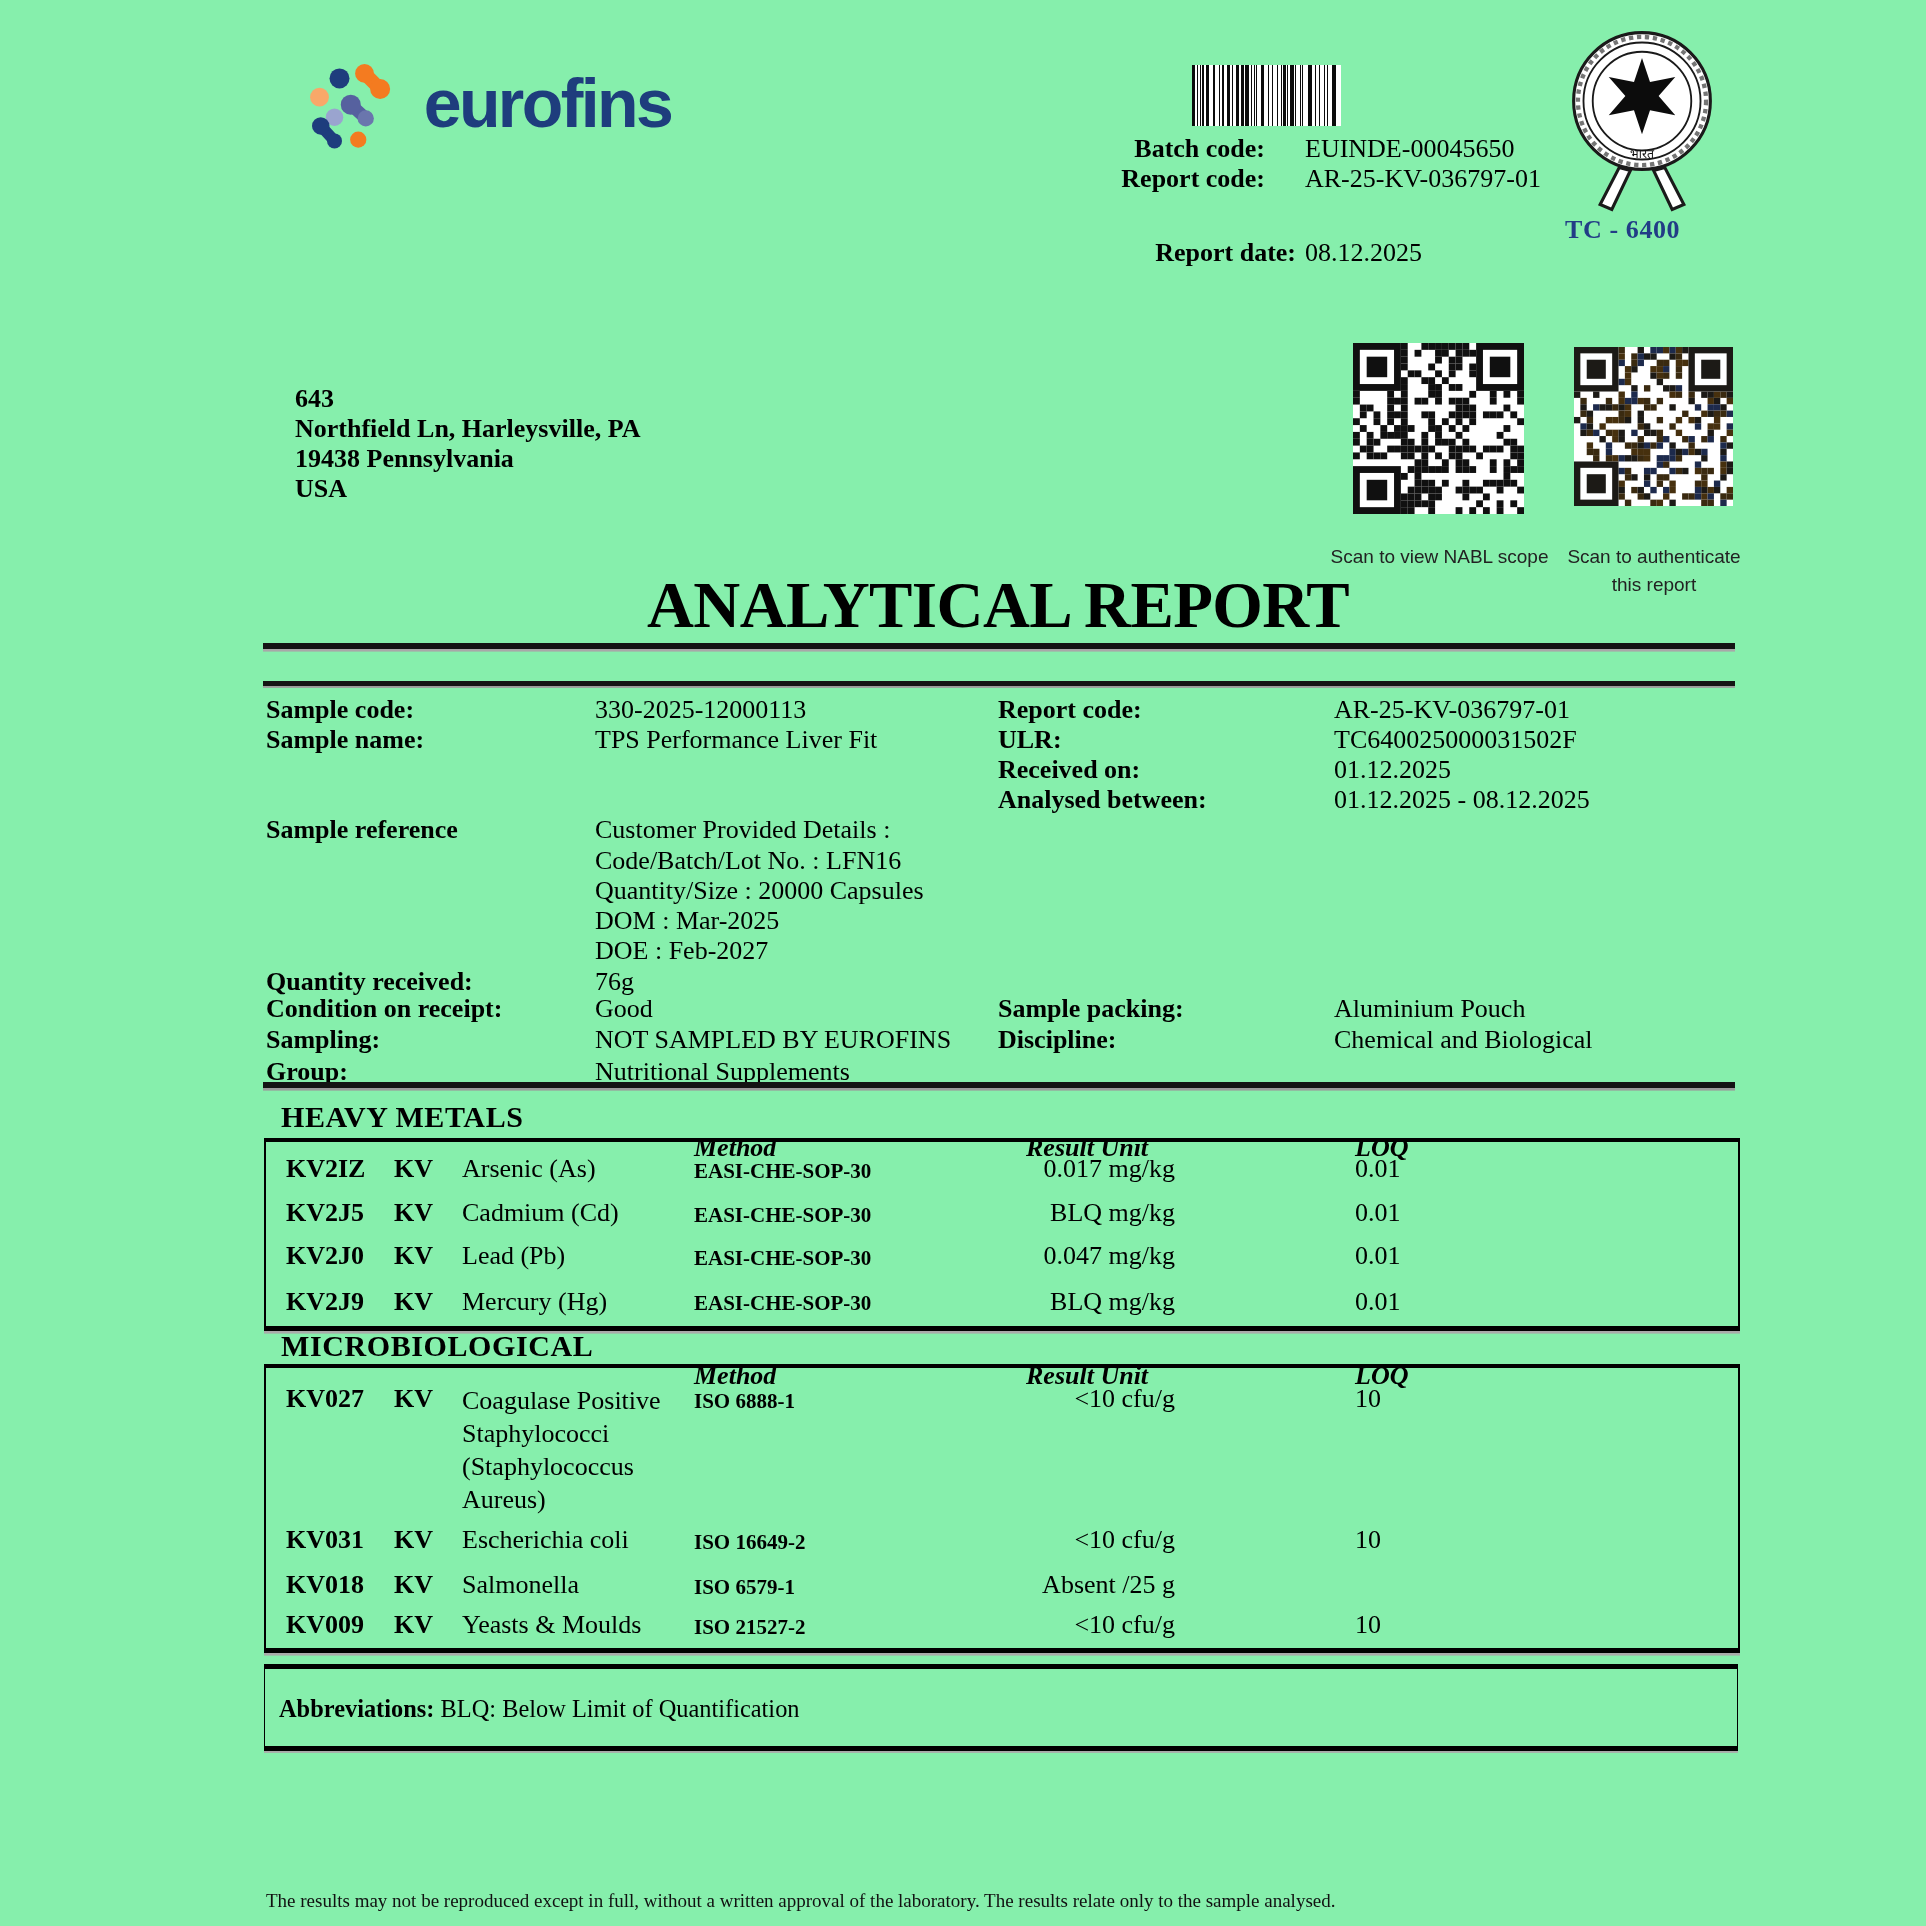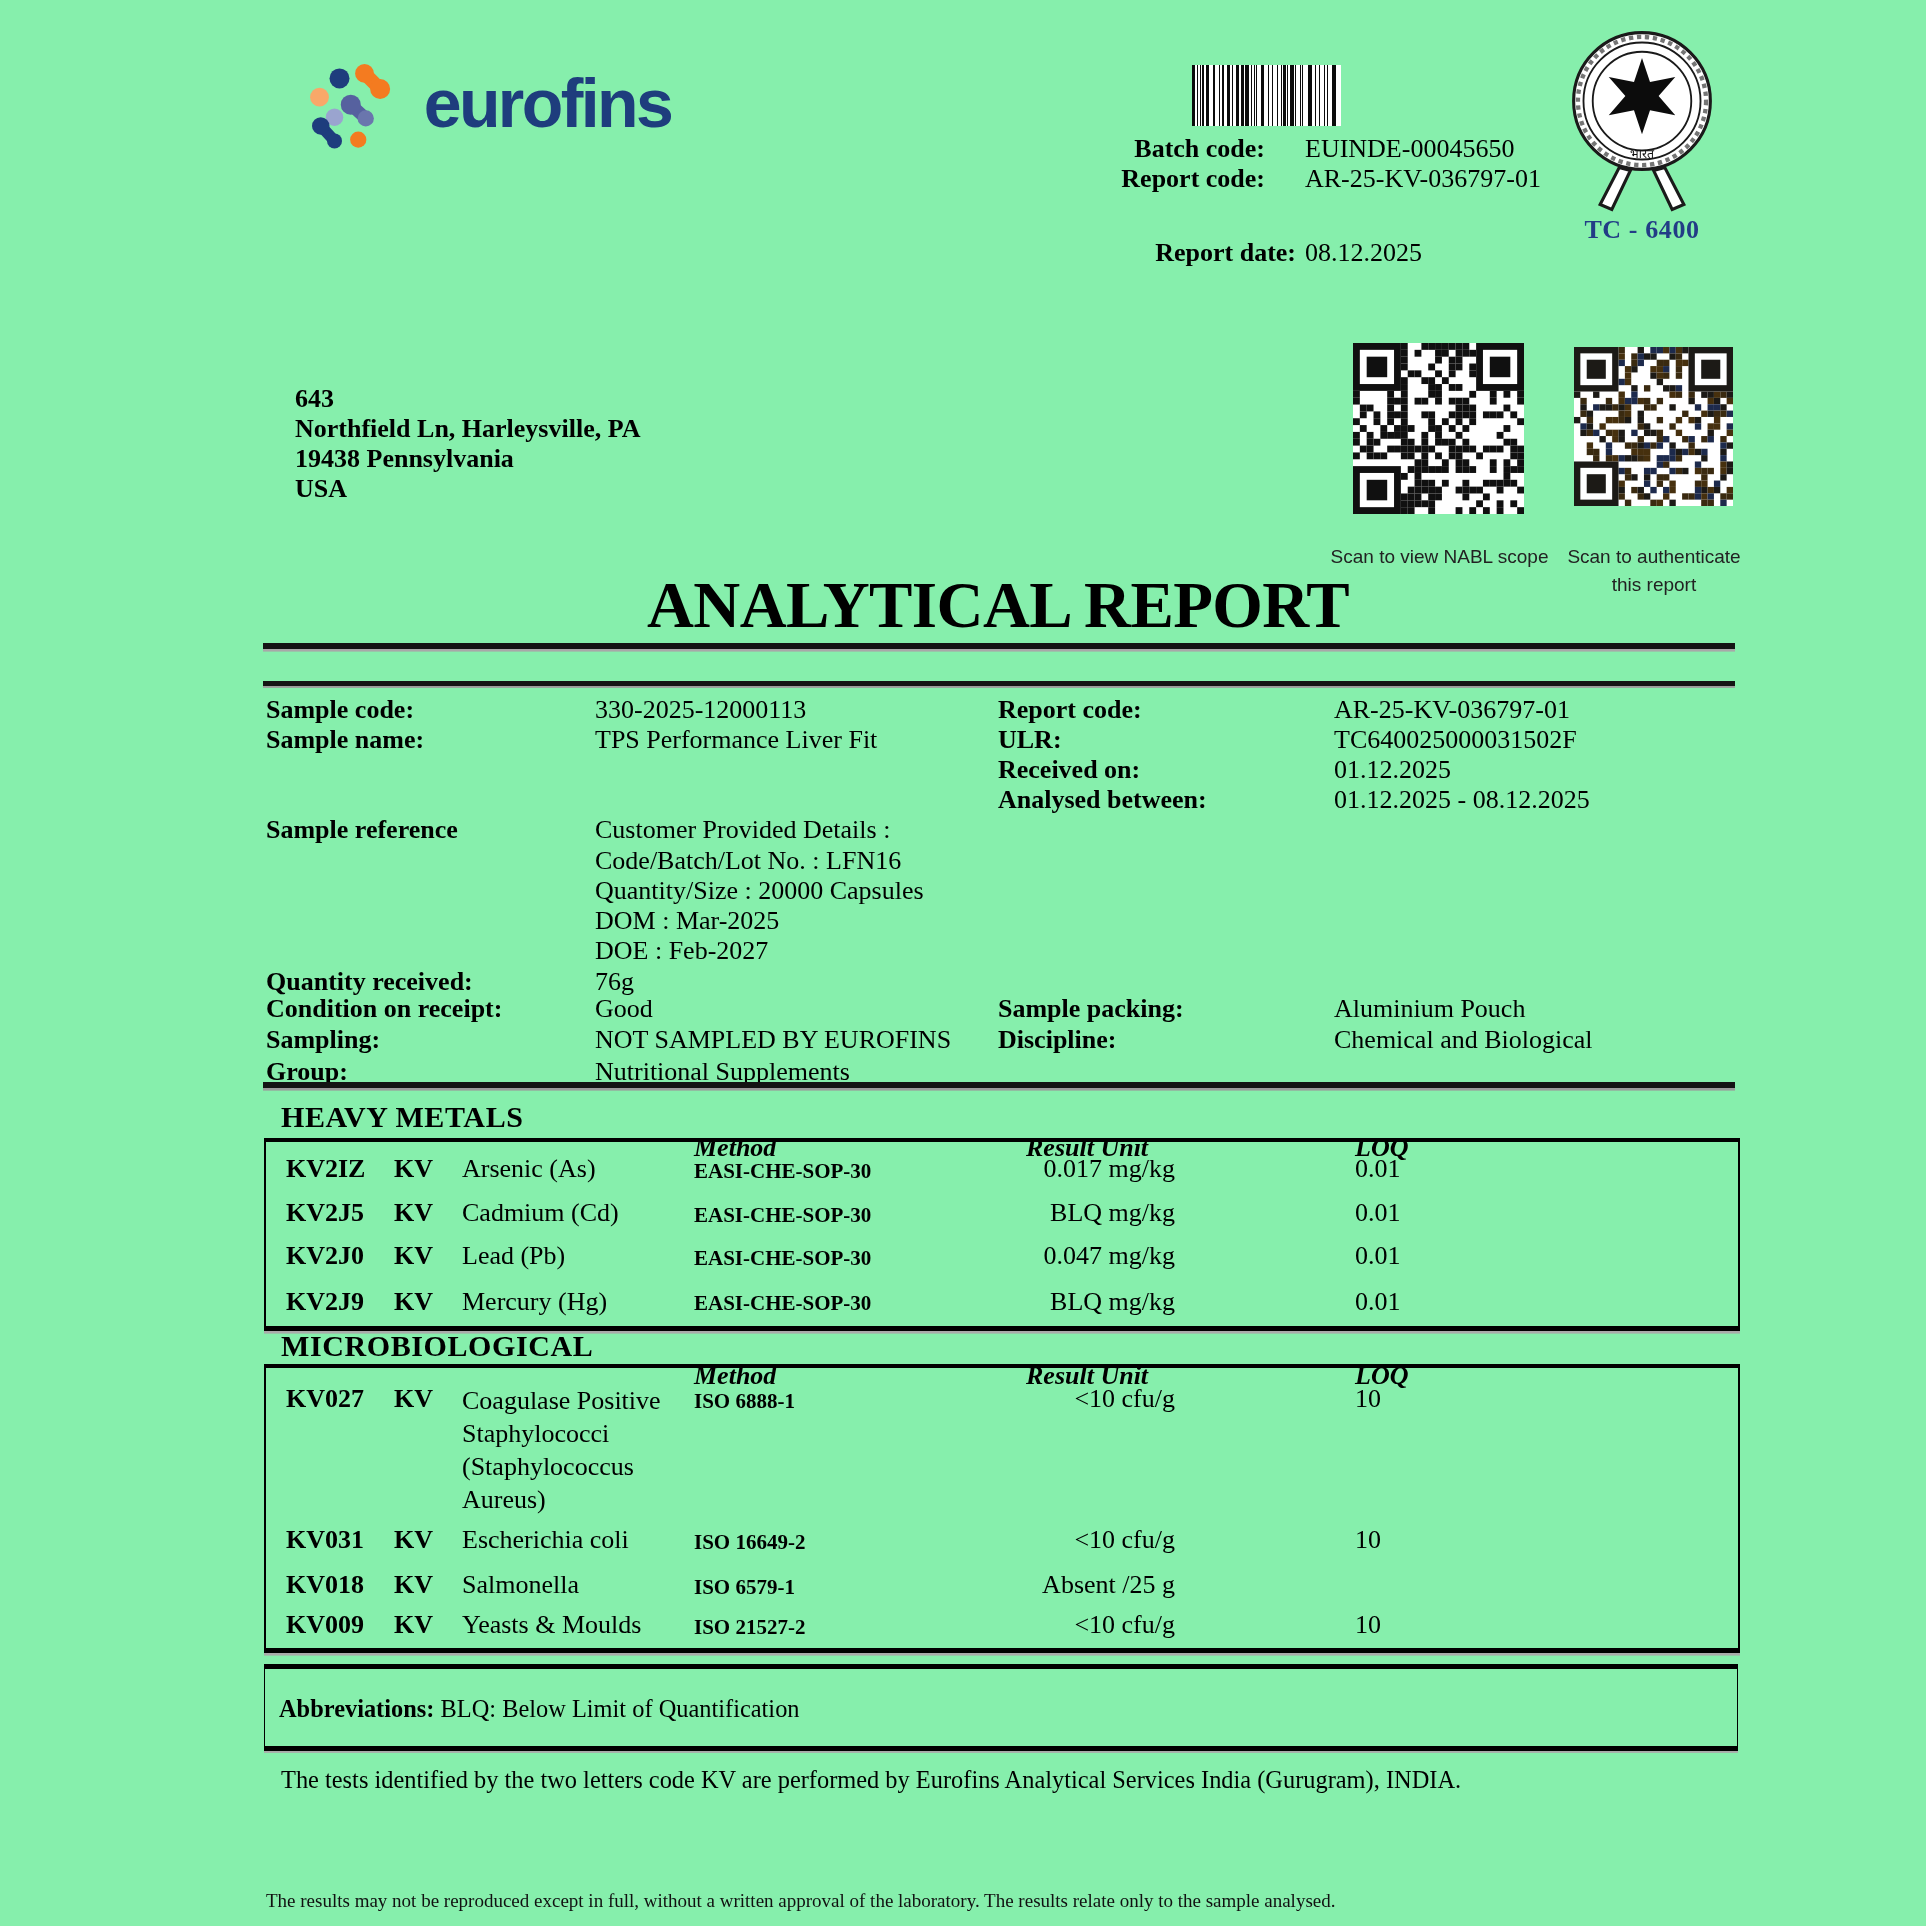--- a/index.html
+++ b/index.html
@@ -11,21 +11,21 @@
 
   
   .logo{position:absolute;left:307px;top:59px;display:flex;align-items:center;gap:16.7px;}
   .logo-text{font-family:"Liberation Sans",sans-serif;font-weight:bold;font-size:68px;
              letter-spacing:-2.6px;color:#1e3d7d;line-height:1;padding-bottom:6.4px;}
   .barcode{position:absolute;left:1192px;top:65px;width:149px;height:61px;background:#fff;}
   .barcode i{position:absolute;top:0;height:100%;background:#0b0b0b;}
   .hlabel{position:absolute;left:899px;width:366px;text-align:right;font-weight:bold;font-size:26px;}
   .hdatelabel{position:absolute;left:899px;width:397px;text-align:right;font-weight:bold;font-size:26px;}
   .hvalue{position:absolute;left:1305px;font-size:26px;}
-  .seal{position:absolute;left:1565px;top:27px;width:154px;text-align:center;}
+  .seal{position:absolute;left:1565px;top:27px;width:154px;text-align:left;}
   .seal-caption{margin-top:1.3px;font-weight:bold;font-size:26px;color:#223c86;letter-spacing:0.6px;}
 
   .address{position:absolute;left:295px;top:384px;font-weight:bold;font-size:26px;line-height:30px;}
 
   .qr{position:absolute;background:#fff;}
   .qr1{left:1353px;top:343px;width:171px;height:171px;}
   .qr2{left:1574px;top:347px;width:159px;height:159px;}
   .qr-caption{position:absolute;font-family:"Liberation Sans",sans-serif;font-size:19px;
               color:#222;text-align:center;line-height:28px;}
   .qc1{left:1308px;top:543px;width:263px;}
@@ -765,17 +765,16 @@
     <span class="abs t40 tloq" style="top:1610px">10</span>
   </div>
 
   <div class="abbrev-box">
     <div class="abbrev-text">
       <span class="b">Abbreviations:</span>
       <span>BLQ: Below Limit of Quantification</span>
     </div>
   </div>
 
-  <div class="kv-note abs">The tests identified by the two letters code KV are performed by Eurofins Analytical Services India (Gurugram), INDIA.</div>
   <div class="disclaimer abs">The results may not be reproduced except in full, without a written approval of the laboratory. The results relate only to the sample analysed.</div>
 
 </div>
 
 
 </body></html>

